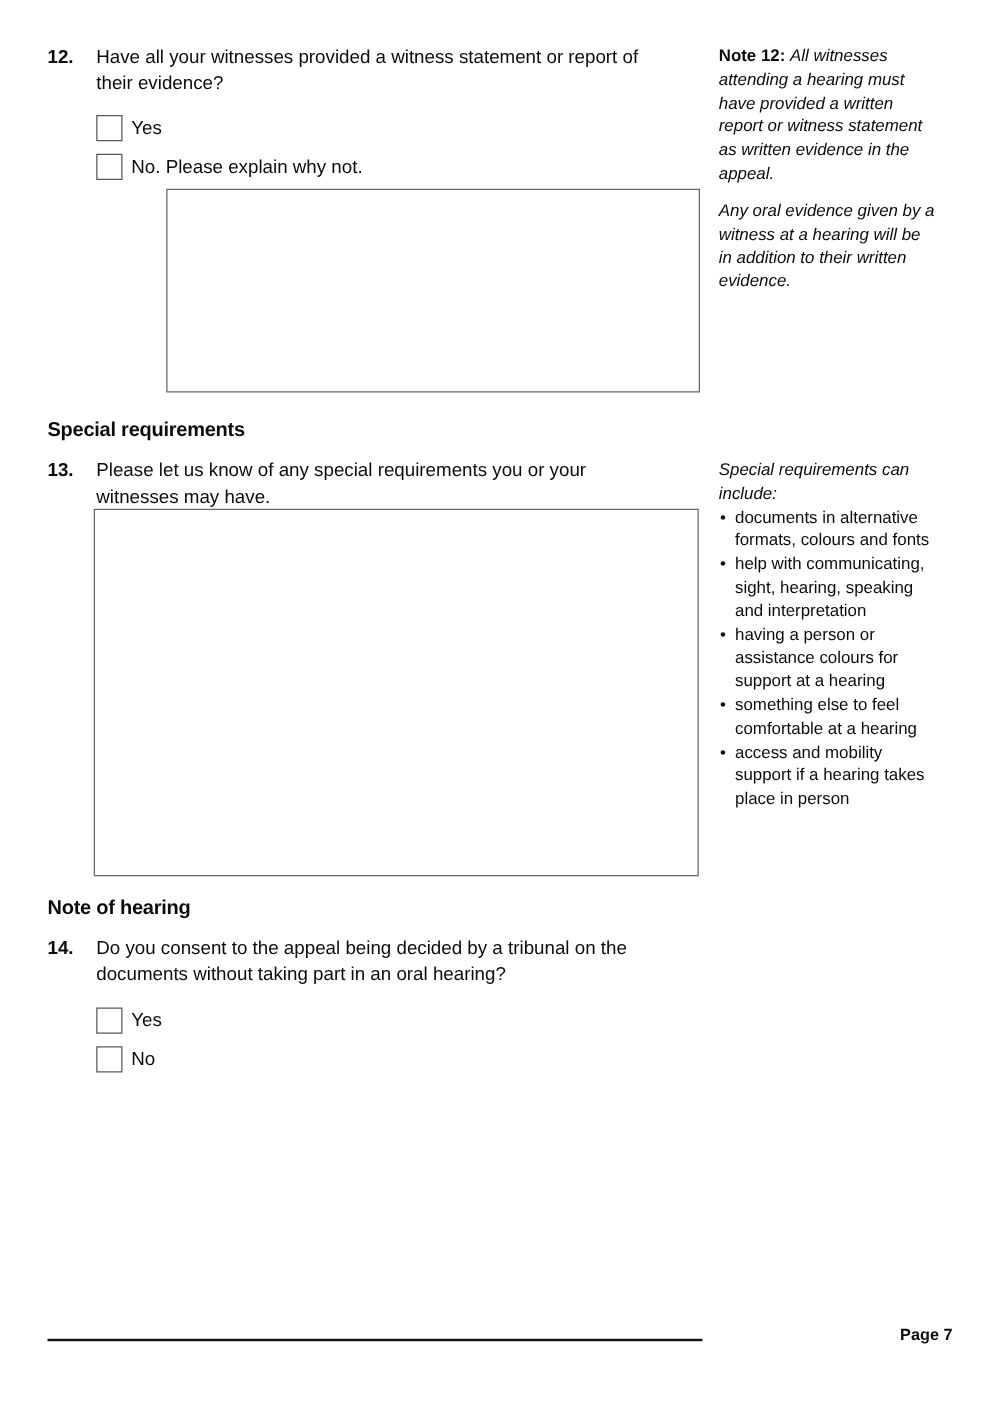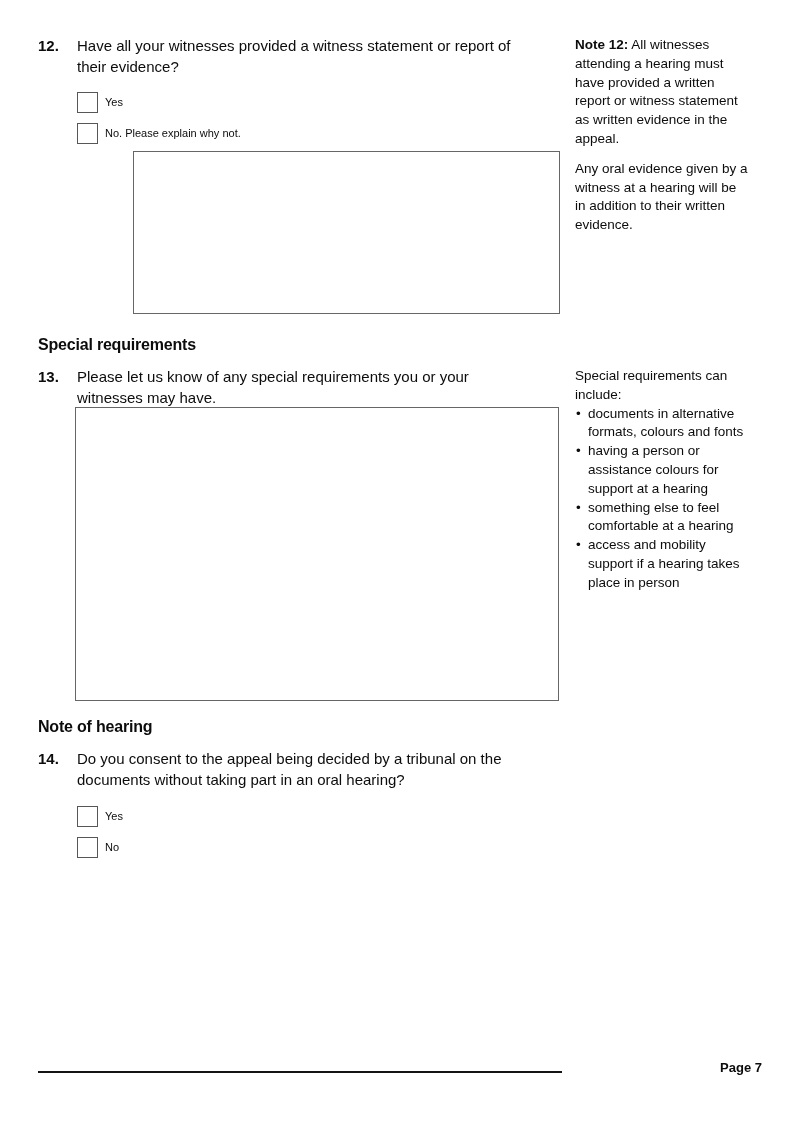--- a/index.html
+++ b/index.html
@@ -40,37 +40,37 @@
     gap: 7px;
   }
   .checkbox {
     width: 21px; height: 21px;
     border: 1px solid #575757;
     background: #ffffff;
     flex: 0 0 auto;
     cursor: pointer;
   }
   .option-label {
-    font-size: 11px;
+    font-size: 15px;
     line-height: 21px;
   }
 
   
   .answer-box {
     border: 1px solid #666666;
     background: #ffffff;
   }
 
   
   .note {
     font-size: 13.5px;
     line-height: 18.8px;
   }
   .note strong { font-weight: bold; }
-  .note .pre { white-space: pre-line; }
+  .note .pre { white-space: pre-line; font-style: italic; }
   .note p + p { margin-top: 11px; }
   .note .block { display: block; }
   .note ul {
     list-style: none;
     margin-top: 0;
   }
   .note li {
     position: relative;
     padding-left: 13px;
     white-space: pre-line;
@@ -132,20 +132,23 @@
 <div class="abs answer-box" style="left:75px; top:407px; width:484px; height:294px;"></div>
 
 <div class="abs note" style="left:575px; top:367px; width:195px;">
   <p>
       <span class="block pre">Special requirements can
 include:</span>
     </p>
   <ul>
     <li>documents in alternative
 formats, colours and fonts</li>
+    <li>help with communicating,
+sight, hearing, speaking
+and interpretation</li>
     <li>having a person or
 assistance colours for
 support at a hearing</li>
     <li>something else to feel
 comfortable at a hearing</li>
     <li>access and mobility
 support if a hearing takes
 place in person</li>
   </ul>
 </div>

